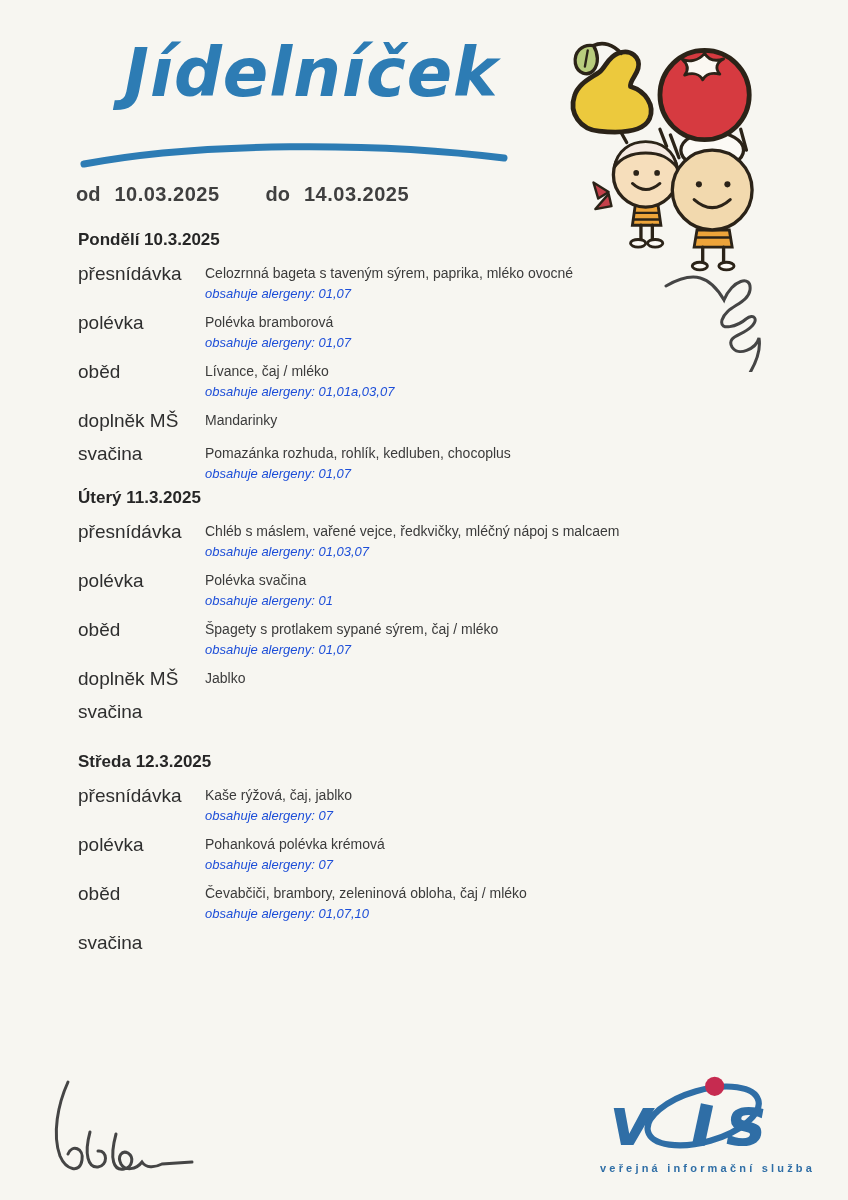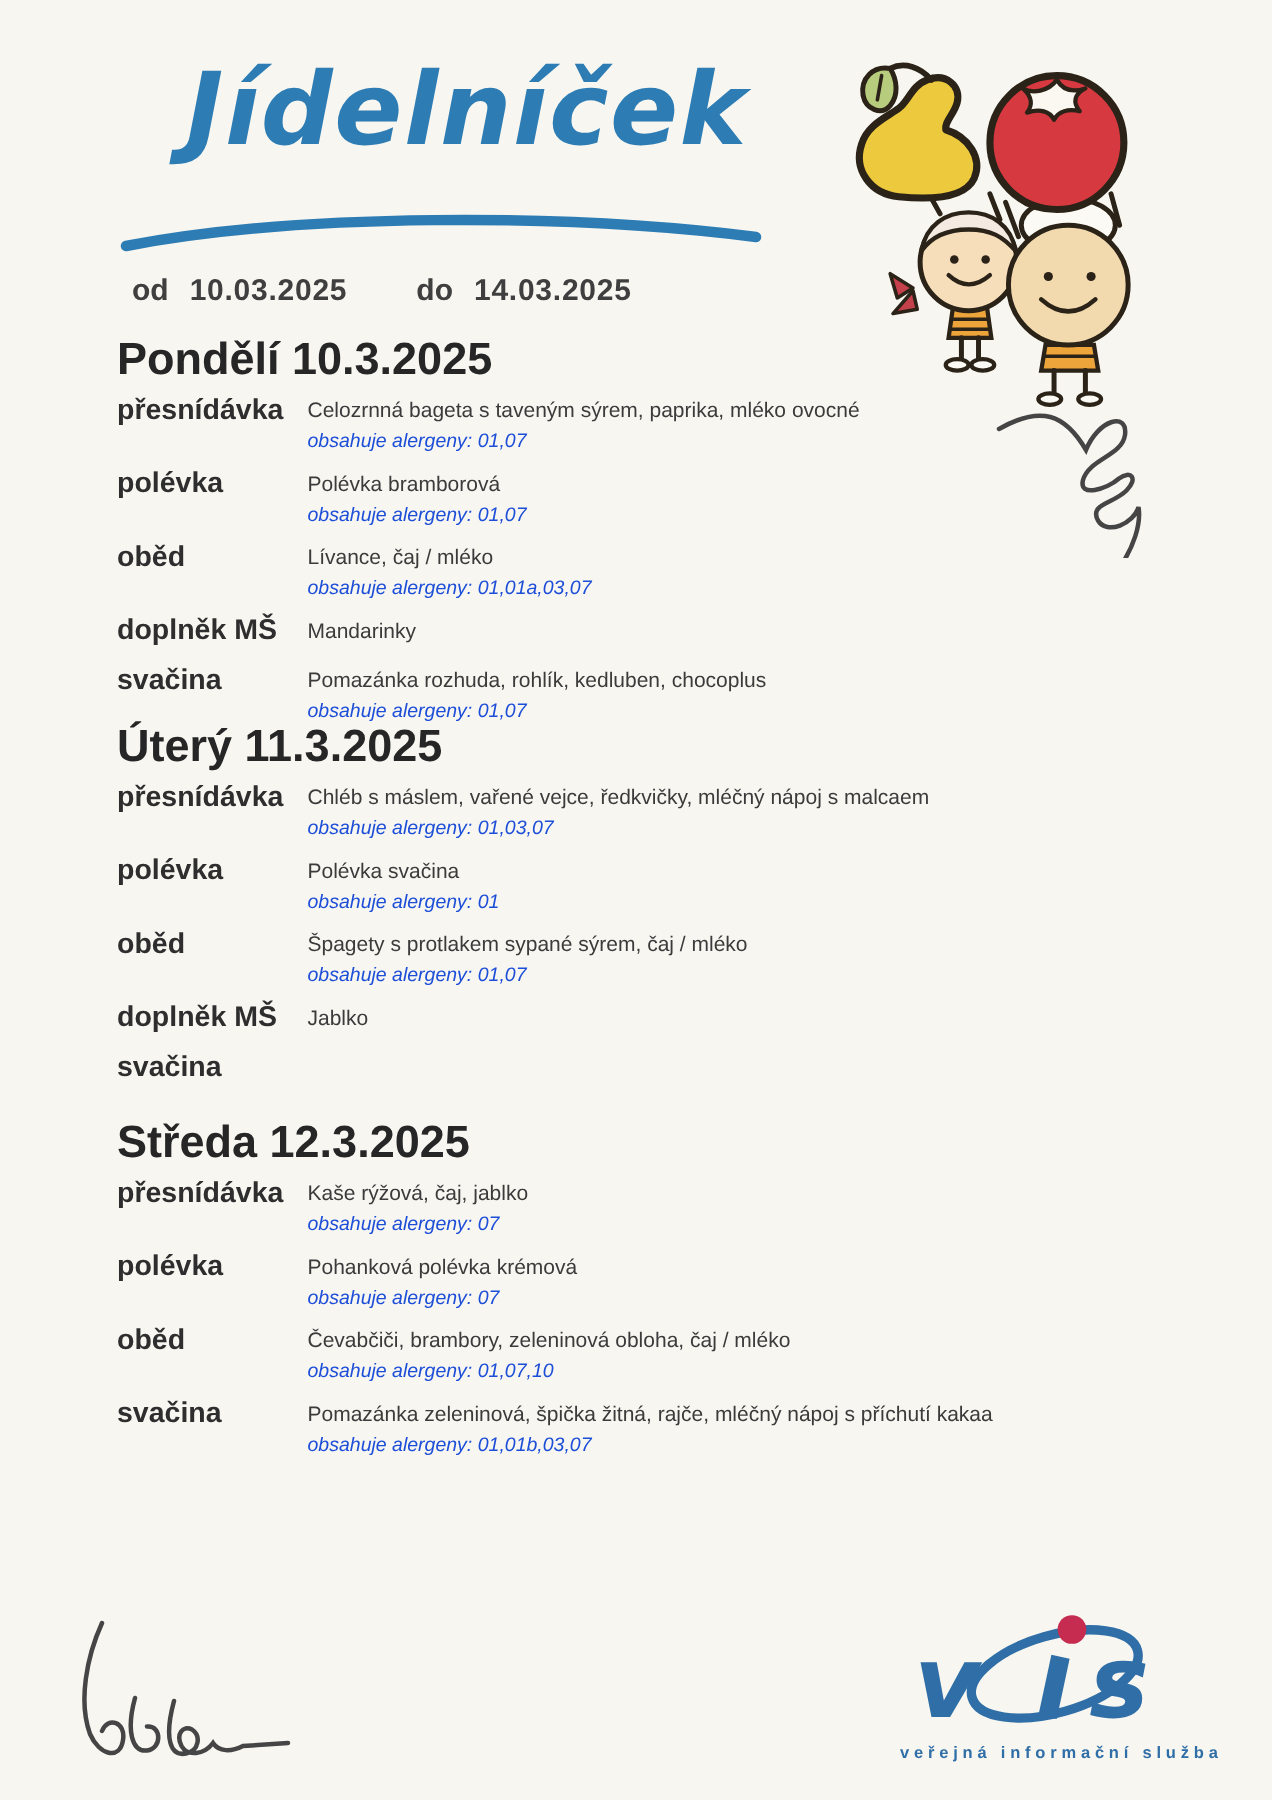--- a/index.html
+++ b/index.html
@@ -19,41 +19,41 @@
     font-family: "DejaVu Sans", sans-serif;
     font-size: 67px; font-weight: bold; font-style: italic;
     letter-spacing: 1px;
     color: #2d7cb4;
     margin-left: 48px;
   }
   .swoosh { position: absolute; left: 78px; top: 138px; }
   .illustration { position: absolute; left: 545px; top: 34px; }
 
   .date-line {
-    position: absolute; left: 88px; top: 183px;
+    position: absolute; left: 76px; top: 183px;
     display: flex; align-items: baseline;
     font-size: 20px; font-weight: bold; color: #3f3f3f;
   }
   .date-line .lbl { margin-right: 14px; }
   .date-line .val { letter-spacing: 0.5px; }
   .date-line .gap { width: 46px; }
 
   
   .day-section { position: absolute; left: 78px; right: 48px; }
   .day-section.mon { top: 226px; }
   .day-section.tue { top: 484px; }
   .day-section.wed { top: 748px; }
   .day-heading {
-    font-size: 30px; line-height: 28px; font-weight: bold;
+    font-size: 17px; line-height: 28px; font-weight: bold;
     color: #262626; margin-bottom: 8px;
   }
   .menu-row { display: flex; align-items: flex-start; margin-bottom: 10px; }
   .row-label {
     width: 127px; flex-shrink: 0;
-    font-size: 19px; line-height: 23px; font-weight: bold; color: #2e2e2e;
+    font-size: 19px; line-height: 23px; font-weight: normal; color: #2e2e2e;
   }
   .row-body { flex: 1; }
   .row-text { font-size: 14px; line-height: 23px; color: #3b3b3b; }
   .row-allergens {
     font-size: 13px; line-height: 14px; font-style: italic;
     color: #1d4ed8; margin-top: 2px;
   }
   .row-allergens:empty { display: none; }
 
   
@@ -228,24 +228,20 @@
     </div>
     <div class="menu-row">
       <div class="row-label">oběd</div>
       <div class="row-body">
         <div class="row-text">Čevabčiči, brambory, zeleninová obloha, čaj / mléko</div>
         <div class="row-allergens">obsahuje alergeny: 01,07,10</div>
       </div>
     </div>
     <div class="menu-row">
       <div class="row-label">svačina</div>
-      <div class="row-body">
-        <div class="row-text">Pomazánka zeleninová, špička žitná, rajče, mléčný nápoj s příchutí kakaa</div>
-        <div class="row-allergens">obsahuje alergeny: 01,01b,03,07</div>
-      </div>
     </div>
   </section>
 
   <svg class="signature-left" width="200" height="118" viewBox="0 0 200 118">
     <path d="M34,6 C24,28 18,58 26,80 C32,94 46,98 48,84 C50,72 38,68 34,78 M56,56 C50,78 54,92 64,91 C74,90 74,74 64,75 M82,58 C75,84 80,95 90,93 C99,91 100,81 94,77 C88,74 83,80 87,88 C91,95 102,94 108,86 C112,92 120,92 128,88 L158,86" fill="none" stroke="#454545" stroke-width="3" stroke-linecap="round"></path>
   </svg>
 
   <div class="vis-logo-block">
     <svg width="212" height="86" viewBox="0 0 220 90">
       <ellipse cx="106" cy="46" rx="60" ry="27" transform="rotate(-16 106 46)" fill="none" stroke="#2f6ea6" stroke-width="6.5"></ellipse>

